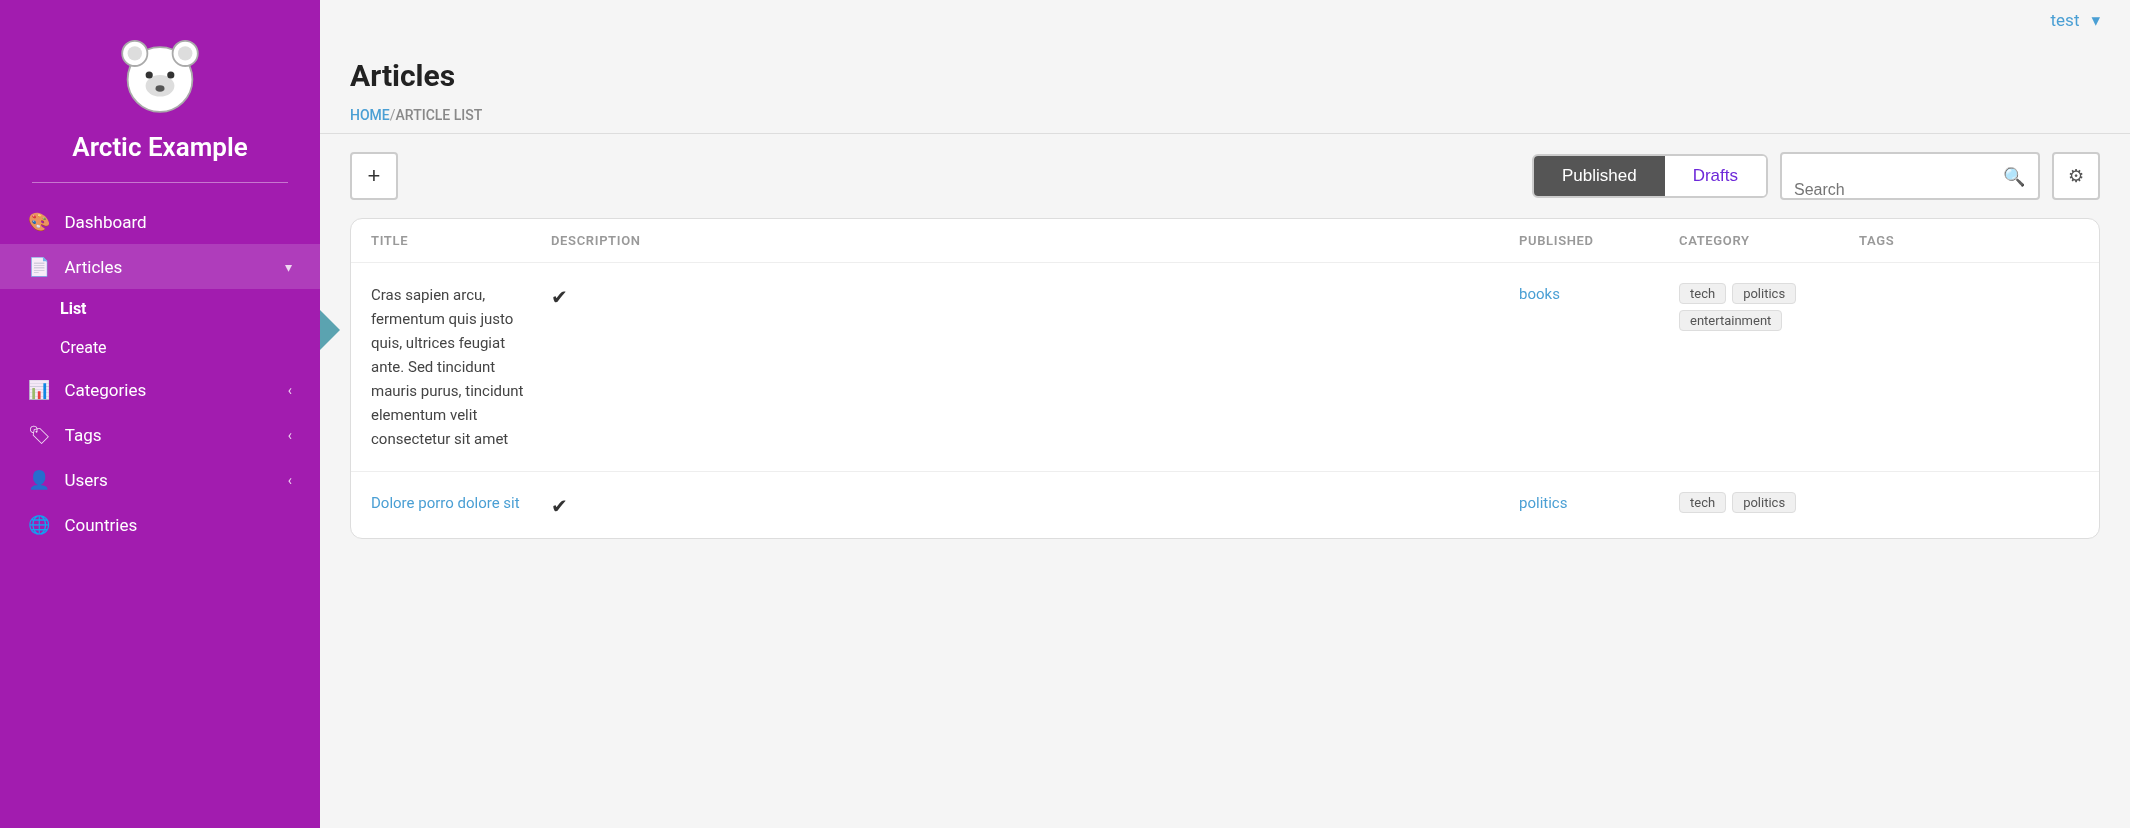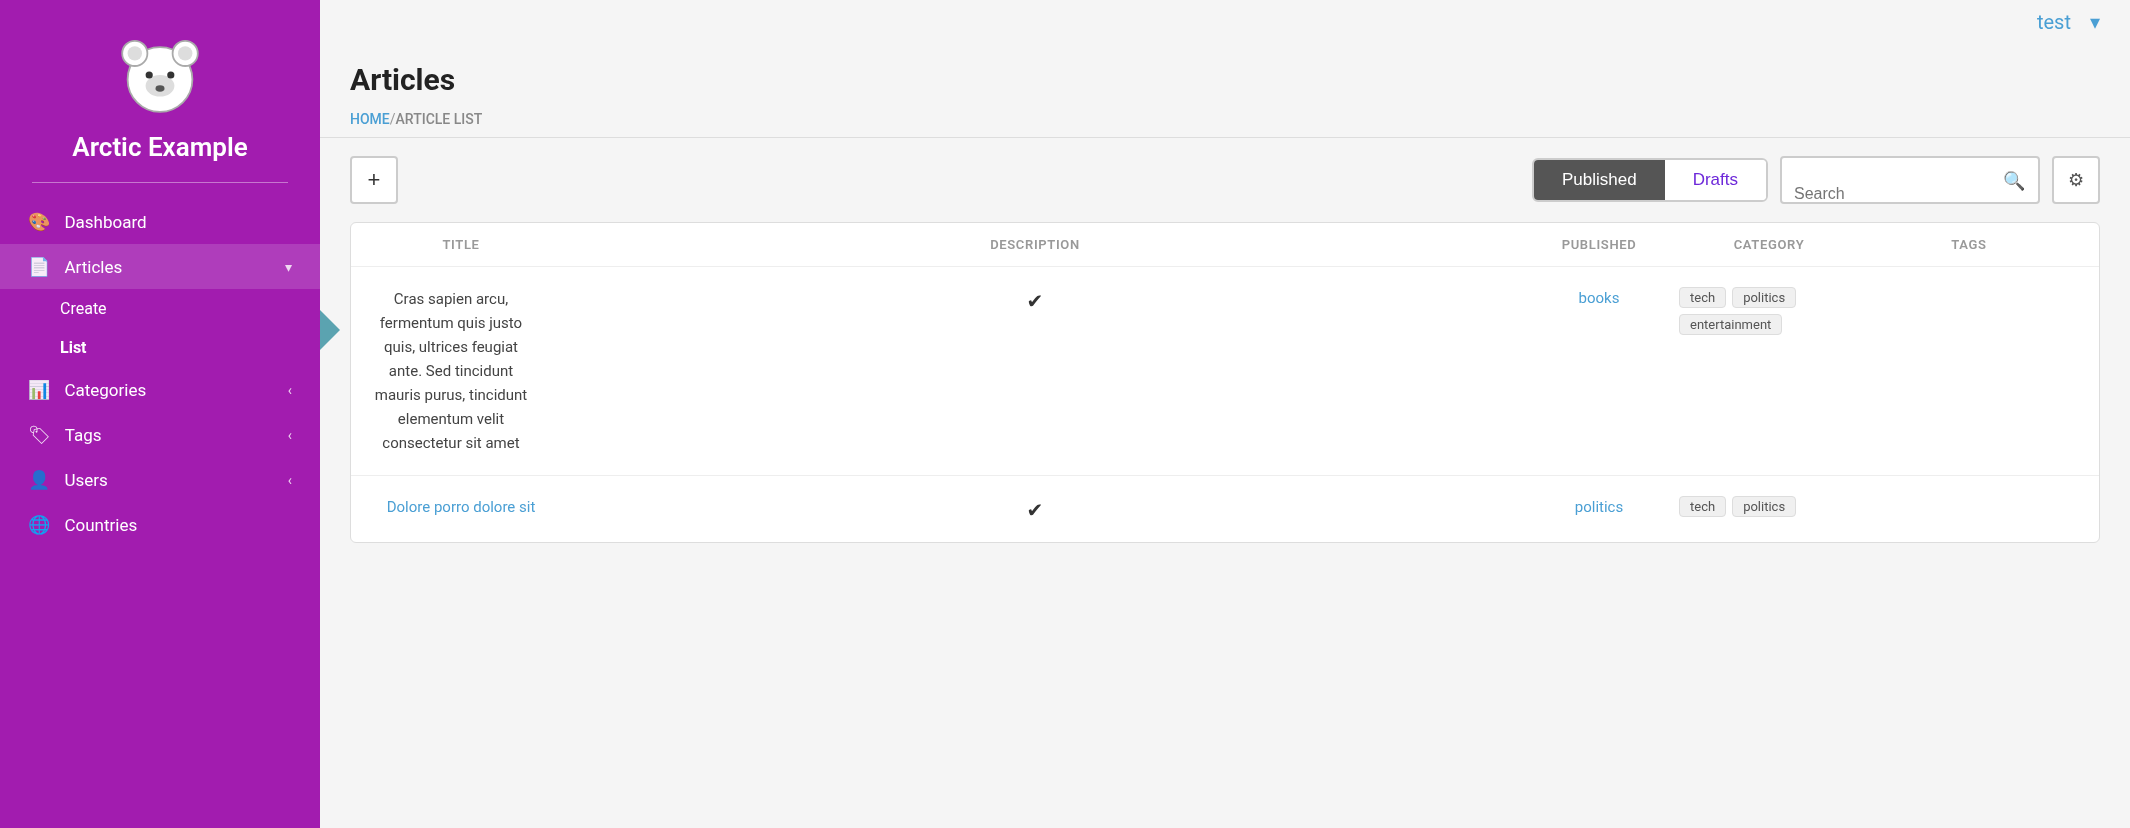--- a/index.html
+++ b/index.html
@@ -89,25 +89,25 @@
     
     .topbar {
       display: flex;
       align-items: center;
       justify-content: flex-end;
       padding: 10px 30px;
       background: #f5f5f5;
     }
     .topbar-user {
       color: #4a9fd4;
-      font-size: 20px;
-      cursor: pointer;
-      display: flex;
-      align-items: center;
-      gap: 19px;
+      font-size: 17px;
+      cursor: pointer;
+      display: flex;
+      align-items: center;
+      gap: 12px;
       justify-content: center;
     }
 
     
     .page-header {
       padding: 18px 30px 10px 30px;
       background: #f5f5f5;
       border-bottom: 1px solid #ddd;
     }
     .page-title {
@@ -204,23 +204,22 @@
       justify-content: center;
       font-size: 18px;
       color: #555;
     }
 
     
     .table-container {
       margin: 0 30px;
       background: white;
       border: 1px solid #ddd;
-      border-radius: 6px;
+      border-radius: 12px;
       overflow: hidden;
-      text-align: center;
     }
     .table-header {
       display: grid;
       grid-template-columns: 180px 1fr 160px 180px 220px;
       padding: 14px 20px;
       border-bottom: 1px solid #eee;
       color: #999;
       font-size: 13px;
       font-weight: 600;
       text-transform: uppercase;
@@ -286,25 +285,25 @@
       <span class="nav-icon">🎨</span>
       <span>Dashboard</span>
     </div>
 
     <div class="sidebar-nav-item active">
       <span class="nav-icon">📄</span>
       <span>Articles</span>
       <span class="nav-chevron">▾</span>
     </div>
     <div class="sidebar-sub-nav">
+      <div class="sidebar-sub-nav-item active-sub">
+        <span>List</span>
+      </div>
       <div class="sidebar-sub-nav-item">
         <span>Create</span>
-      </div>
-      <div class="sidebar-sub-nav-item active-sub">
-        <span>List</span>
       </div>
     </div>
 
     <div class="sidebar-nav-item">
       <span class="nav-icon">📊</span>
       <span>Categories</span>
       <span class="nav-chevron">‹</span>
     </div>
 
     <div class="sidebar-nav-item">

